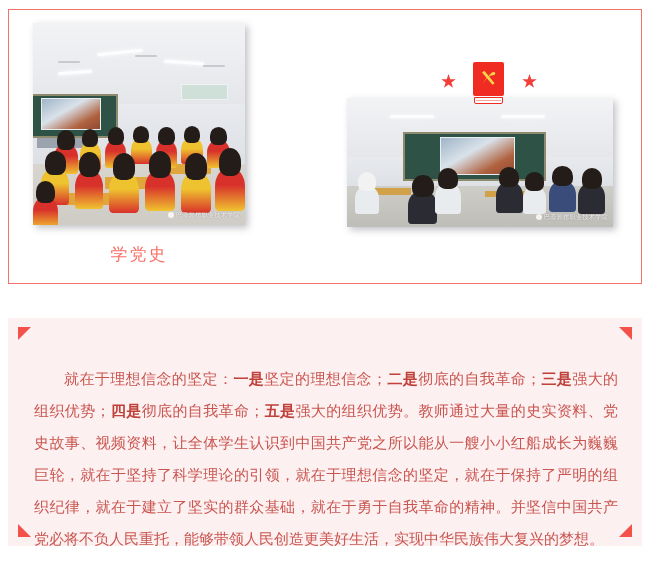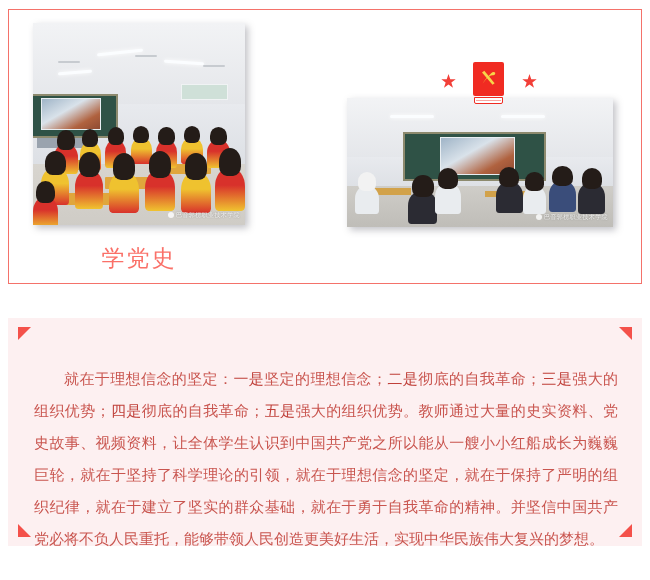--- a/index.html
+++ b/index.html
@@ -207,21 +207,21 @@
   }
   .party-book svg { position: absolute; left: 5px; top: 5px; }
 
   
   .caption {
     position: absolute;
     left: 24px;
     top: 233px;
     width: 212px;
     text-align: center;
-    font-size: 23px;
+    font-size: 17px;
     color: #fa7068;
     letter-spacing: 2px;
     font-family: "DejaVu Sans", "Liberation Sans", sans-serif;
   }
 
   
   .text-panel {
     position: absolute;
     left: 8px;
     top: 318px;
@@ -246,21 +246,21 @@
     left: 26px;
     top: 30px;
     width: 584px;
     font-size: 15px;
     line-height: 32px;
     color: #c9554f;
     text-indent: 2em;
     text-align: justify;
     font-family: "DejaVu Sans", "Liberation Sans", sans-serif;
   }
-  .body-text b { font-weight: normal; color: #c0403a; margin-top: 32px; }
+  .body-text b { font-weight: bold; color: #c0403a; margin-top: 32px; }
 </style>
 </head>
 <body>
 
 <div class="photo-panel">
 
   <div class="photo photo-left">
     <div class="room">
       <div class="ceiling"></div>
       <div class="wall"></div>

